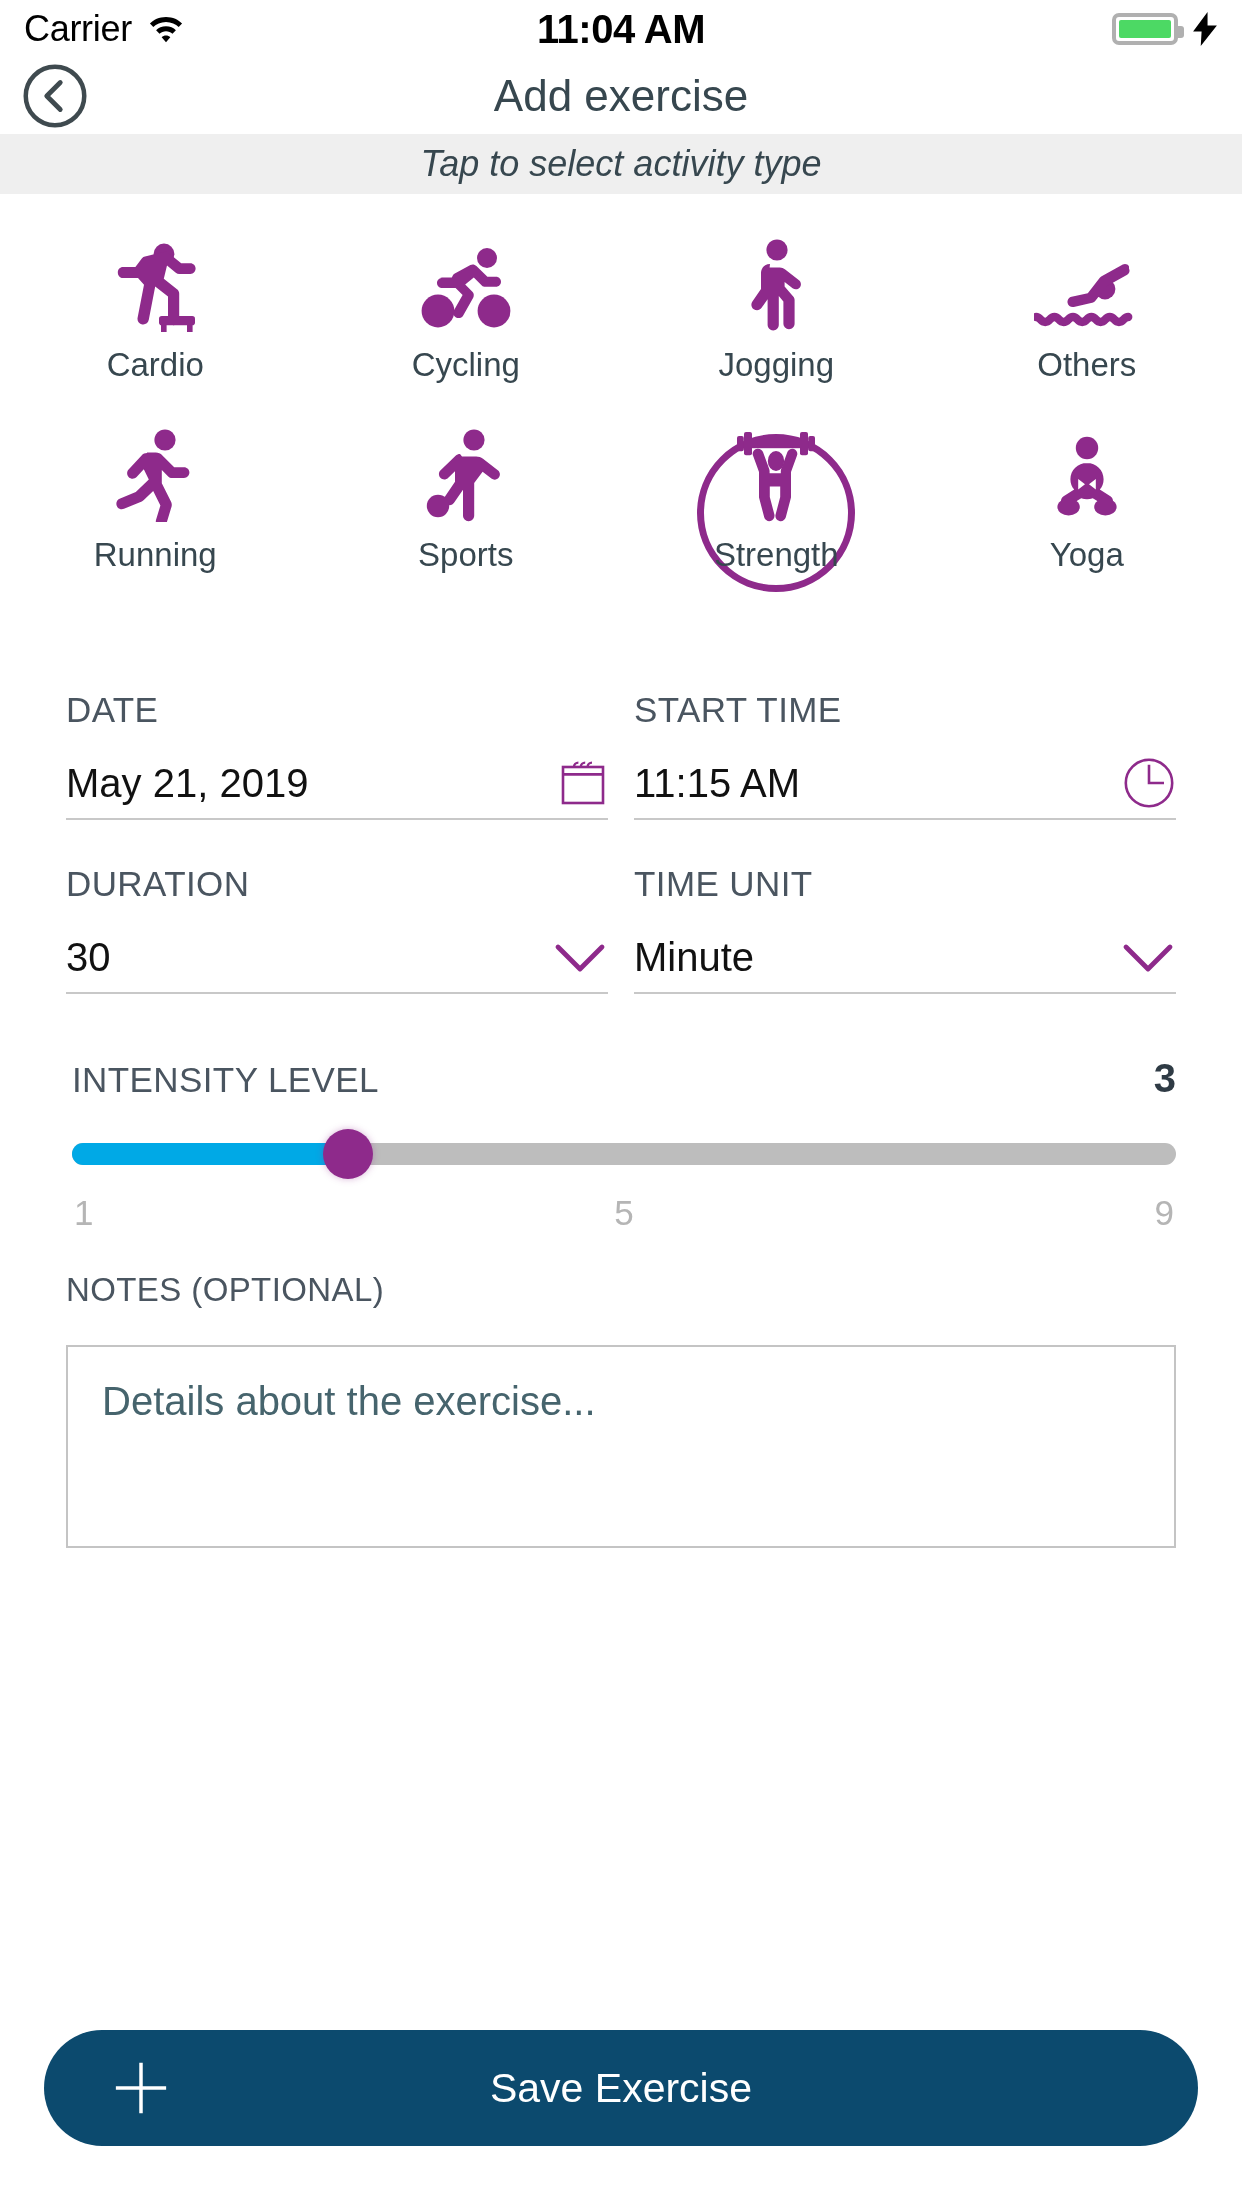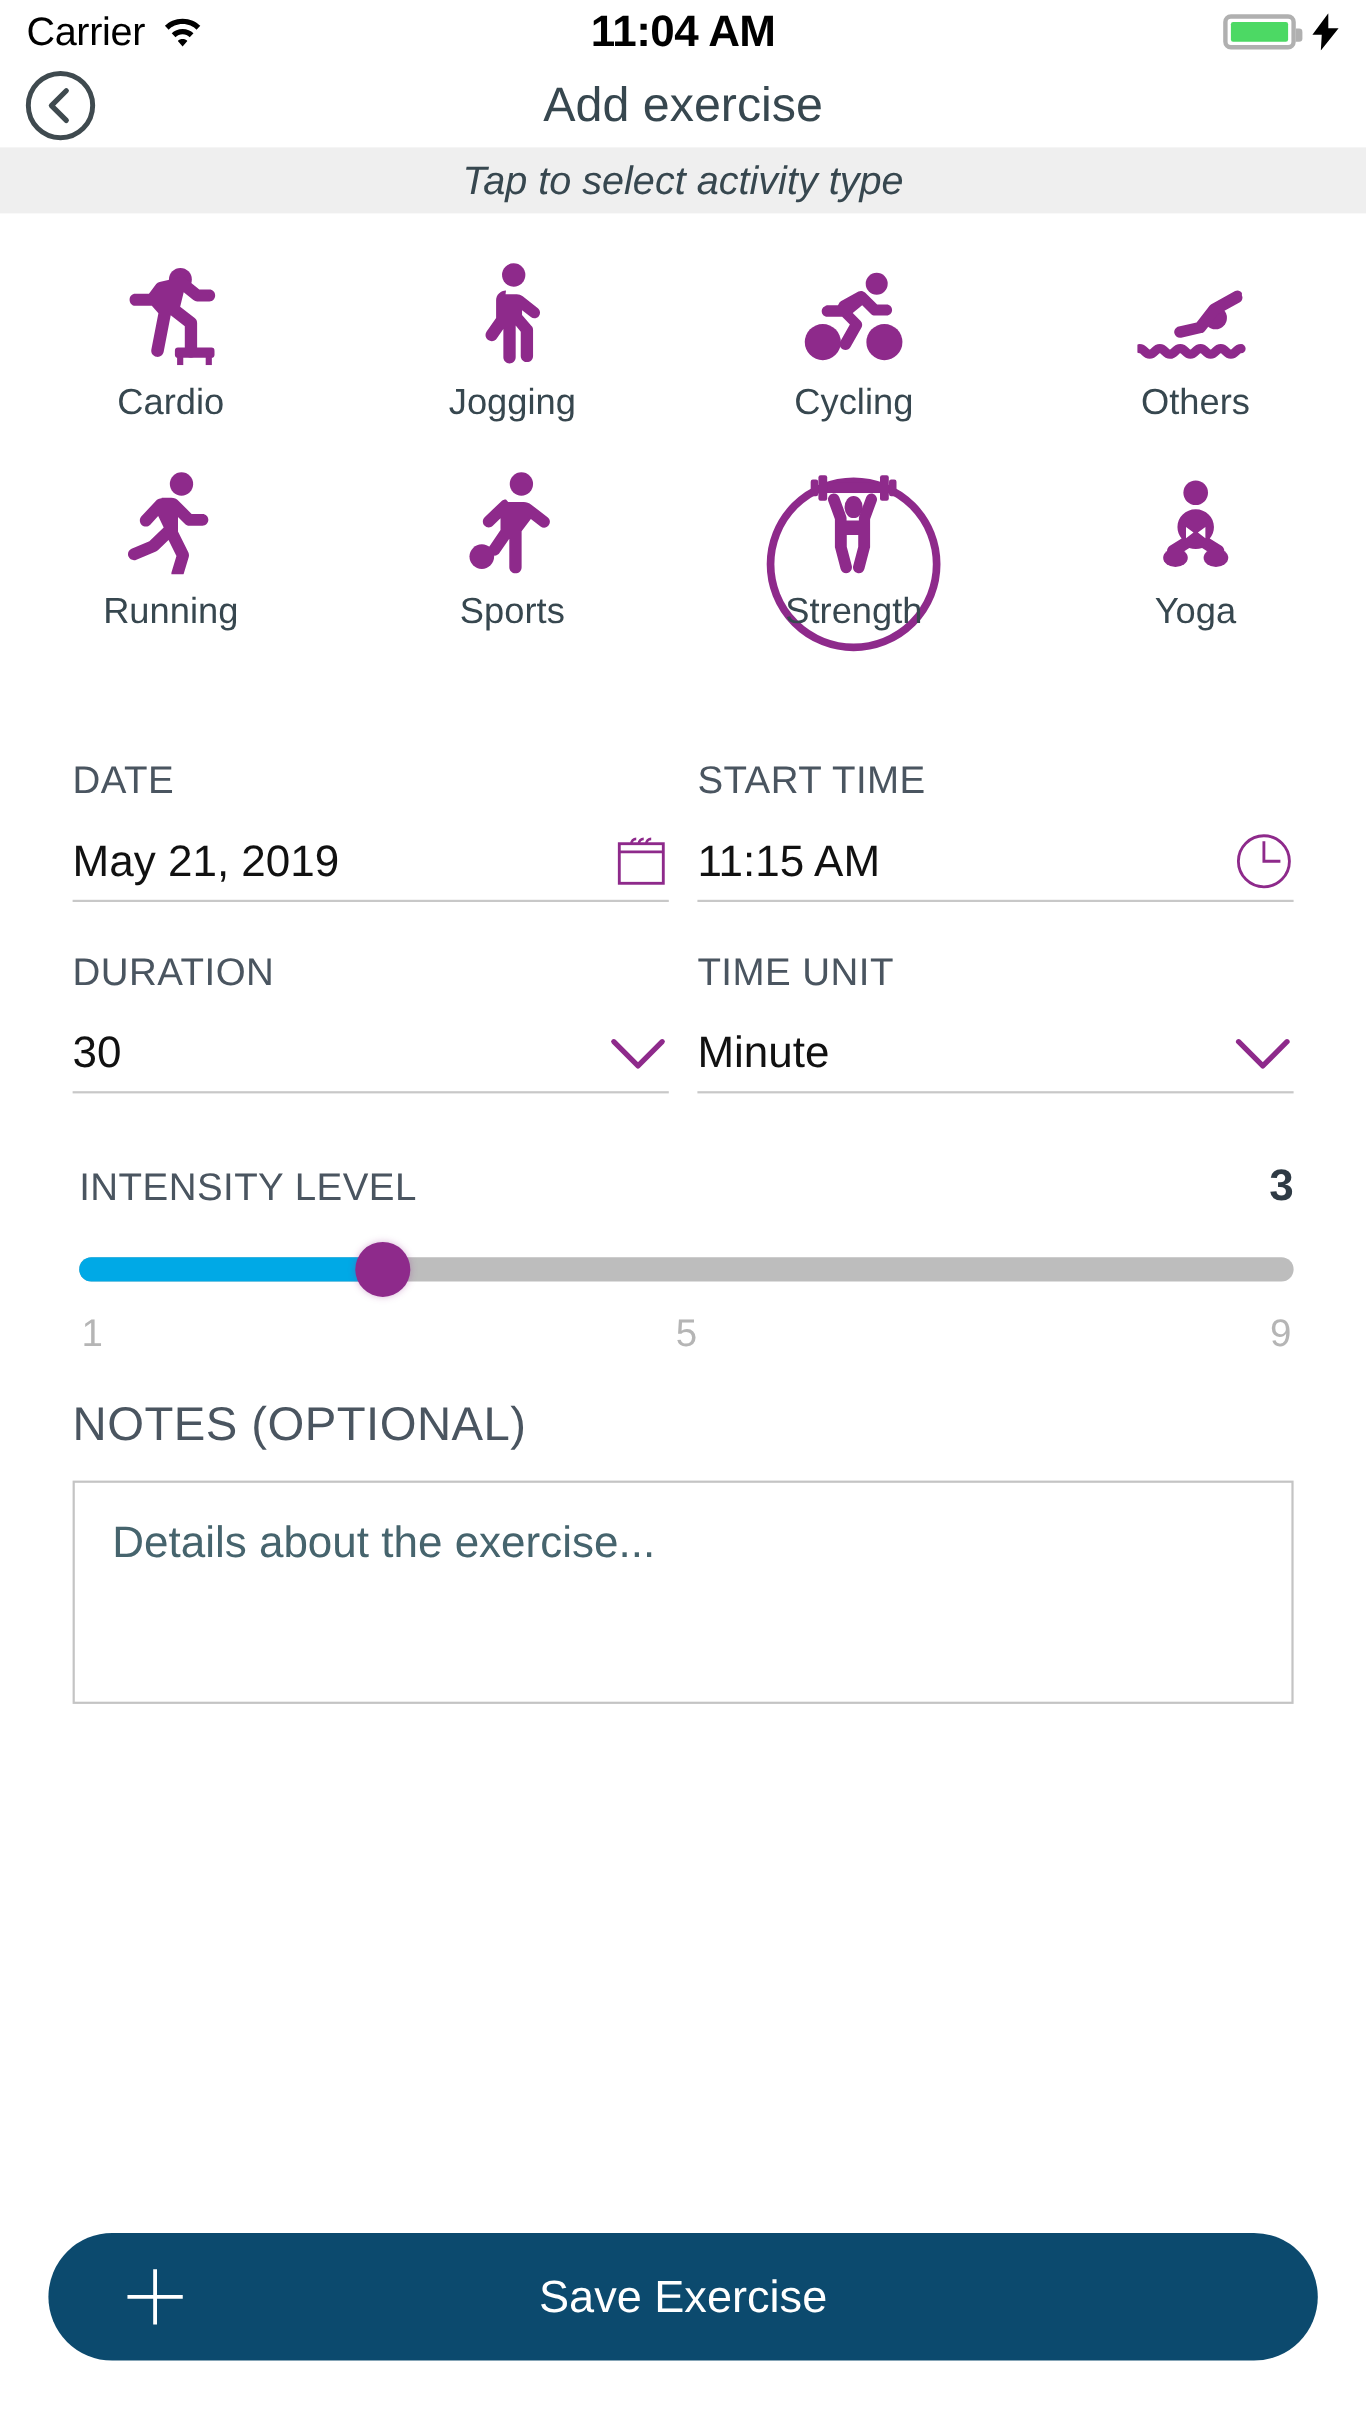--- a/index.html
+++ b/index.html
@@ -240,24 +240,24 @@
     padding: 0 2px;
   }
   .slider-tick {
     font-size: 35px;
     color: #b5b5b5;
   }
 
   
   .notes-block { padding: 38px 66px 0 66px; }
   .notes-label {
-    font-size: 43px;
+    font-size: 33px;
     color: #4a5560;
     letter-spacing: 0.4px;
-    margin-bottom: 26px;
+    margin-bottom: 36px;
   }
   .notes-box {
     border: 2px solid #c4c4c4;
     height: 203px;
     padding: 32px 34px;
     cursor: text;
   }
   .notes-placeholder {
     font-size: 40px;
     color: #46646d;
@@ -339,38 +339,38 @@
           <rect x="26" y="38" width="18" height="4.6" rx="1.4" fill="#8e2a8b"></rect>
           <rect x="27" y="42" width="2.8" height="4" fill="#8e2a8b"></rect>
           <rect x="40" y="42" width="2.8" height="4" fill="#8e2a8b"></rect>
         </svg>
       </div>
       <div class="act-label">Cardio</div>
     </div>
 
     <div class="activity-cell">
       <div class="act-icon-wrap">
-        <svg class="act-icon" width="70" height="94" viewBox="0 0 35 47">
-          <circle cx="18" cy="6" r="5.3" fill="#8e2a8b"></circle>
-          <path d="M14.5 13c-2.5 0-4.5 2-4.5 4.5v8l-4.3 6.2c-.9 1.3-.6 3 .7 3.9 1.3.9 3 .6 3.9-.7l3-4.3v12.8c0 1.5 1.2 2.8 2.8 2.8 1.5 0 2.8-1.2 2.8-2.8V29l2.3 2.8v11c0 1.5 1.2 2.8 2.8 2.8s2.8-1.2 2.8-2.8V31c0-.7-.2-1.3-.7-1.8l-4.3-5V22l4 3.1c1.1.9 2.7.7 3.6-.4.9-1.1.7-2.7-.4-3.6l-6.9-5.4c-.8-.6-1.7-1-2.7-1h-5.1z" fill="#8e2a8b"></path>
-        </svg>
-      </div>
-      <div class="act-label">Jogging</div>
-    </div>
-
-    <div class="activity-cell">
-      <div class="act-icon-wrap">
         <svg class="act-icon" width="94" height="86" viewBox="0 0 47 43">
           <circle cx="34" cy="6" r="5" fill="#8e2a8b"></circle>
           <path d="M11.5 16c-1.4 0-2.5 1.1-2.5 2.5S10.1 21 11.5 21h6.8l3.5 3.5-4.3 7.6c-.7 1.3-.3 2.9 1 3.6 1.3.7 2.9.3 3.6-1l5-8.8c.5-1 .4-2.2-.4-3l-3.6-3.6 4.3-3.5 4 3.9c.5.5 1.1.7 1.8.7h5.3c1.4 0 2.5-1.1 2.5-2.5s-1.1-2.5-2.5-2.5h-4.3l-5.5-5.4c-.8-.8-2-1-3-.5l-7.8 4.3c-.4.2-.8.6-1 1l-.5.9h-5.9z" fill="#8e2a8b"></path>
           <circle cx="9.5" cy="32.5" r="8.2" fill="#8e2a8b"></circle>
           <circle cx="37.5" cy="32.5" r="8.2" fill="#8e2a8b"></circle>
         </svg>
       </div>
       <div class="act-label">Cycling</div>
+    </div>
+
+    <div class="activity-cell">
+      <div class="act-icon-wrap">
+        <svg class="act-icon" width="70" height="94" viewBox="0 0 35 47">
+          <circle cx="18" cy="6" r="5.3" fill="#8e2a8b"></circle>
+          <path d="M14.5 13c-2.5 0-4.5 2-4.5 4.5v8l-4.3 6.2c-.9 1.3-.6 3 .7 3.9 1.3.9 3 .6 3.9-.7l3-4.3v12.8c0 1.5 1.2 2.8 2.8 2.8 1.5 0 2.8-1.2 2.8-2.8V29l2.3 2.8v11c0 1.5 1.2 2.8 2.8 2.8s2.8-1.2 2.8-2.8V31c0-.7-.2-1.3-.7-1.8l-4.3-5V22l4 3.1c1.1.9 2.7.7 3.6-.4.9-1.1.7-2.7-.4-3.6l-6.9-5.4c-.8-.6-1.7-1-2.7-1h-5.1z" fill="#8e2a8b"></path>
+        </svg>
+      </div>
+      <div class="act-label">Jogging</div>
     </div>
 
     <div class="activity-cell">
       <div class="act-icon-wrap">
         <svg class="act-icon" width="106" height="70" viewBox="0 0 53 35">
           <circle cx="35.5" cy="13.5" r="5.2" fill="#8e2a8b"></circle>
           <path d="M47.5 2.2c-.6-1.1-2-1.5-3.1-.9l-10.8 6c-.3.2-.6.4-.8.7l-5.9 7.6-8.1 1.8c-1.4.3-2.3 1.7-2 3.1.3 1.4 1.7 2.3 3.1 2l9.2-2.1c.6-.1 1.2-.5 1.6-1l5.8-7.4 10.1-5.6c1.1-.7 1.5-2.1.9-3.2z" fill="#8e2a8b"></path>
           <path d="M1 27.5c2.3 0 2.3 2.5 4.6 2.5s2.3-2.5 4.6-2.5 2.3 2.5 4.6 2.5 2.3-2.5 4.7-2.5c2.3 0 2.3 2.5 4.6 2.5s2.3-2.5 4.6-2.5 2.3 2.5 4.6 2.5 2.3-2.5 4.6-2.5 2.3 2.5 4.6 2.5 2.3-2.5 4.6-2.5" fill="none" stroke="#8e2a8b" stroke-width="4.2" stroke-linecap="round"></path>
         </svg>
       </div>

